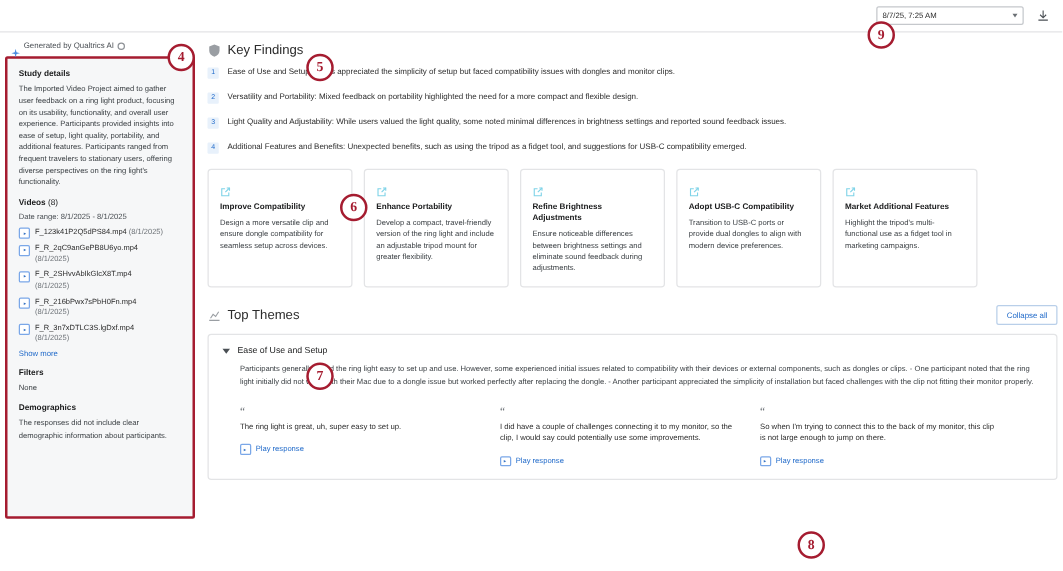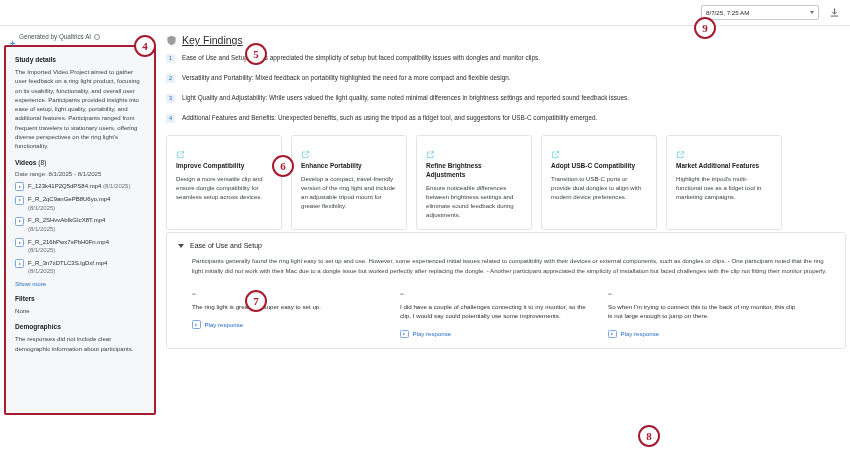--- a/index.html
+++ b/index.html
@@ -47,21 +47,21 @@
   .vid-ico { flex: 0 0 auto; width: 9px; height: 9px; border: 0.8px solid #7aa7e8; border-radius: 1.5px;
              display: flex; align-items: center; justify-content: center; background: #fff; margin-top: 0.5px; }
   .vid-ico i { width: 0; height: 0; border-left: 2.6px solid #3573c4; border-top: 1.9px solid transparent; border-bottom: 1.9px solid transparent; }
   .vid-txt { font-size: 6px; line-height: 8.6px; color: #2b2b2b; }
   .vid-date { color: #6b7075; }
   .show-more { font-size: 6.2px; color: #1f69c9; margin: 3px 0 8px 0; cursor: pointer; }
   .sb-block { margin-bottom: 8px; }
 
   
   .main { position: absolute; left: 166px; top: 34px; width: 680px; }
-  .sec-head { display: flex; align-items: flex-end; gap: 5px; margin-bottom: 7px; text-decoration: underline; }
+  .sec-head { display: flex; align-items: flex-end; gap: 5px; margin-bottom: 7px; }
   .sec-title { font-size: 10.5px; color: #2b2b2b; }
   .sec-ico { width: 11px; height: 11px; color: #6b7075; display:flex; align-items:center; justify-content:center;}
 
   
   .kf-row { display: flex; align-items: flex-start; gap: 7px; margin-bottom: 10.5px; }
   .kf-num {
     flex: 0 0 auto; width: 9px; height: 9px; background: #e8f1fb; color: #1f69c9;
     font-size: 5.6px; display: flex; align-items: center; justify-content: center; border-radius: 1px;
     margin-top: 0.5px;
   }
@@ -298,20 +298,32 @@
             <path d="M12.5 8.8 V13.5 H2.5 V3.5 H7.2"></path>
               <path d="M9.6 2.5 H13.5 V6.4"></path>
               <path d="M13.5 2.5 L7.6 8.4"></path>
           </svg>
         </div>
         <div class="rec-title">Market Additional Features</div>
         <div class="rec-body">Highlight the tripod's multi-functional use as a fidget tool in marketing campaigns.</div>
       </div>
     </div>
 
+    <div class="tt-head" style="margin-top:14px; margin-bottom:7px">
+      <div class="sec-head" style="margin-bottom:0">
+        <span class="sec-ico">
+          <svg width="11" height="11" viewBox="0 0 16 16" fill="none" stroke="#9a9ea3" stroke-width="1.3">
+            <path d="M2 13.5 h12"></path>
+              <path d="M3.5 11 L6.5 6.5 L9.5 9 L13 3.5"></path>
+          </svg>
+        </span>
+        <span class="sec-title">Top Themes</span>
+      </div>
+      <button class="collapse-btn">Collapse all</button>
+    </div>
 
     <div class="theme-card">
       <div class="theme-row">
         <span class="caret"></span>
         <span class="theme-name">Ease of Use and Setup</span>
       </div>
       <div class="theme-body">Participants generally found the ring light easy to set up and use. However, some experienced initial issues related to compatibility with their devices or external components, such as dongles or clips. - One participant noted that the ring light initially did not work with their Mac due to a dongle issue but worked perfectly after replacing the dongle. - Another participant appreciated the simplicity of installation but faced challenges with the clip not fitting their monitor properly.</div>
 
       <div class="quotes">
         <div class="quote">

